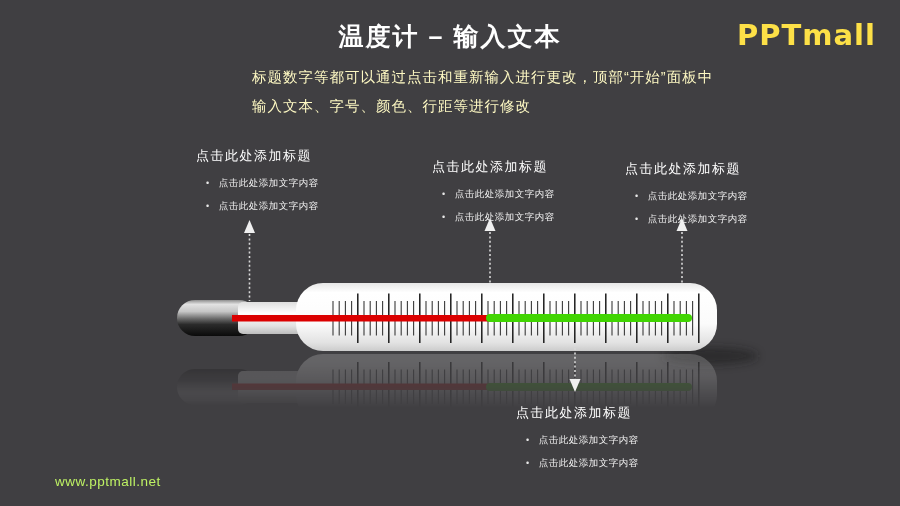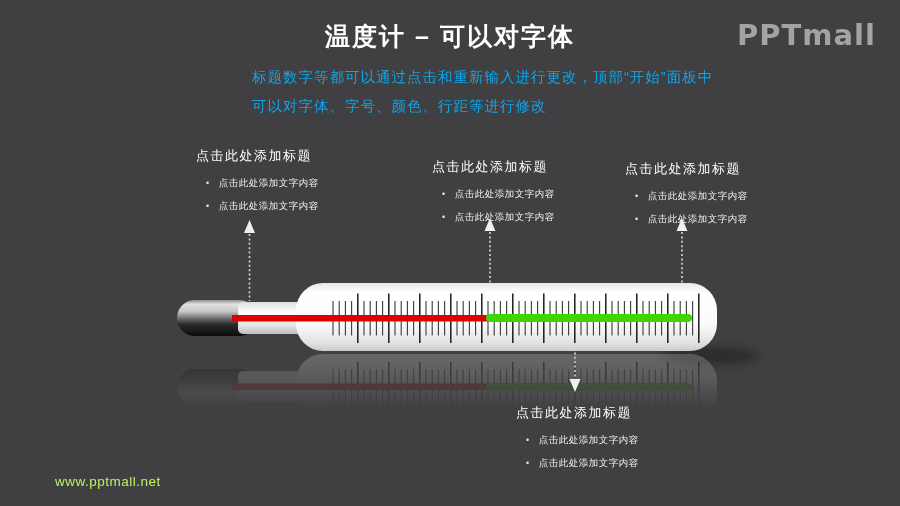--- a/index.html
+++ b/index.html
@@ -7,25 +7,25 @@
     position:relative;width:900px;height:506px;overflow:hidden;
     background:#403f42;
     font-family:"Liberation Sans","DejaVu Sans",sans-serif;
   }
   .title{
     position:absolute;top:20px;left:0;width:900px;text-align:center;
     color:#ffffff;font-size:25px;font-weight:bold;letter-spacing:2px;
   }
   .subtitle{
     position:absolute;left:252px;top:63px;width:470px;
-    color:#0ea5e9;font-size:14.5px;line-height:29px;letter-spacing:1px;
+    color:#fef9c3;font-size:14.5px;line-height:29px;letter-spacing:1px;
   }
   .logo{
     position:absolute;right:24px;top:18px;
-    color:#a3a3a3;font-size:29px;font-weight:bold;letter-spacing:1px;
+    color:#fde047;font-size:29px;font-weight:bold;letter-spacing:1px;
     font-family:"DejaVu Sans","Liberation Sans",sans-serif;
   }
   .watermark{
     position:absolute;left:55px;top:474px;
     color:#bef264;font-size:13.5px;letter-spacing:0.5px;
   }
   .callout{position:absolute;color:#ffffff;}
   .callout .c-title{
     font-size:13px;letter-spacing:1.5px;margin:0 0 12px 0;white-space:nowrap;
   }
@@ -173,24 +173,24 @@
     <g>
       <line x1="682" y1="232" x2="682" y2="284" stroke="#d9d9d9" stroke-width="1.6" stroke-dasharray="2 2.4"></line>
       <polygon points="682,218 676.5,231 687.5,231" fill="#f0f0f0"></polygon>
     </g>
     <g>
       <line x1="575" y1="348" x2="575" y2="380" stroke="#d9d9d9" stroke-width="1.6" stroke-dasharray="2 2.4"></line>
       <polygon points="575,392 569.5,379 580.5,379" fill="#f0f0f0"></polygon>
     </g>
   </svg>
 
-  <div class="title">温度计 – 可以对字体</div>
+  <div class="title">温度计 – 输入文本</div>
   <div class="subtitle">
     <div>标题数字等都可以通过点击和重新输入进行更改，顶部“开始”面板中</div>
-    <div>可以对字体、字号、颜色、行距等进行修改</div>
+    <div>输入文本、字号、颜色、行距等进行修改</div>
   </div>
   <div class="logo">PPTmall</div>
   <div class="watermark">www.pptmall.net</div>
 
   <div class="callout" style="left:196px;top:147px;">
     <div class="c-title">点击此处添加标题</div>
     <div class="c-bullet">
       <span class="dot">•</span>
       <span>点击此处添加文字内容</span>
     </div>

